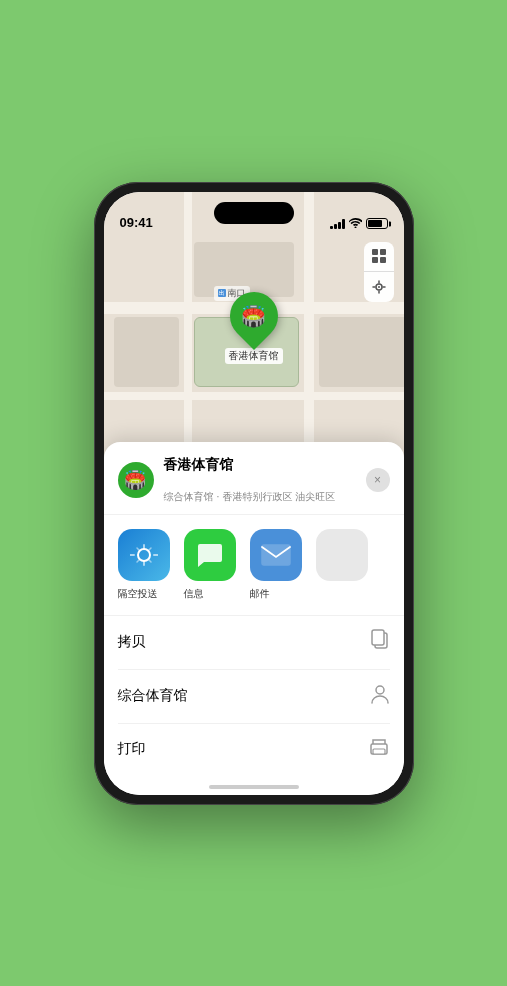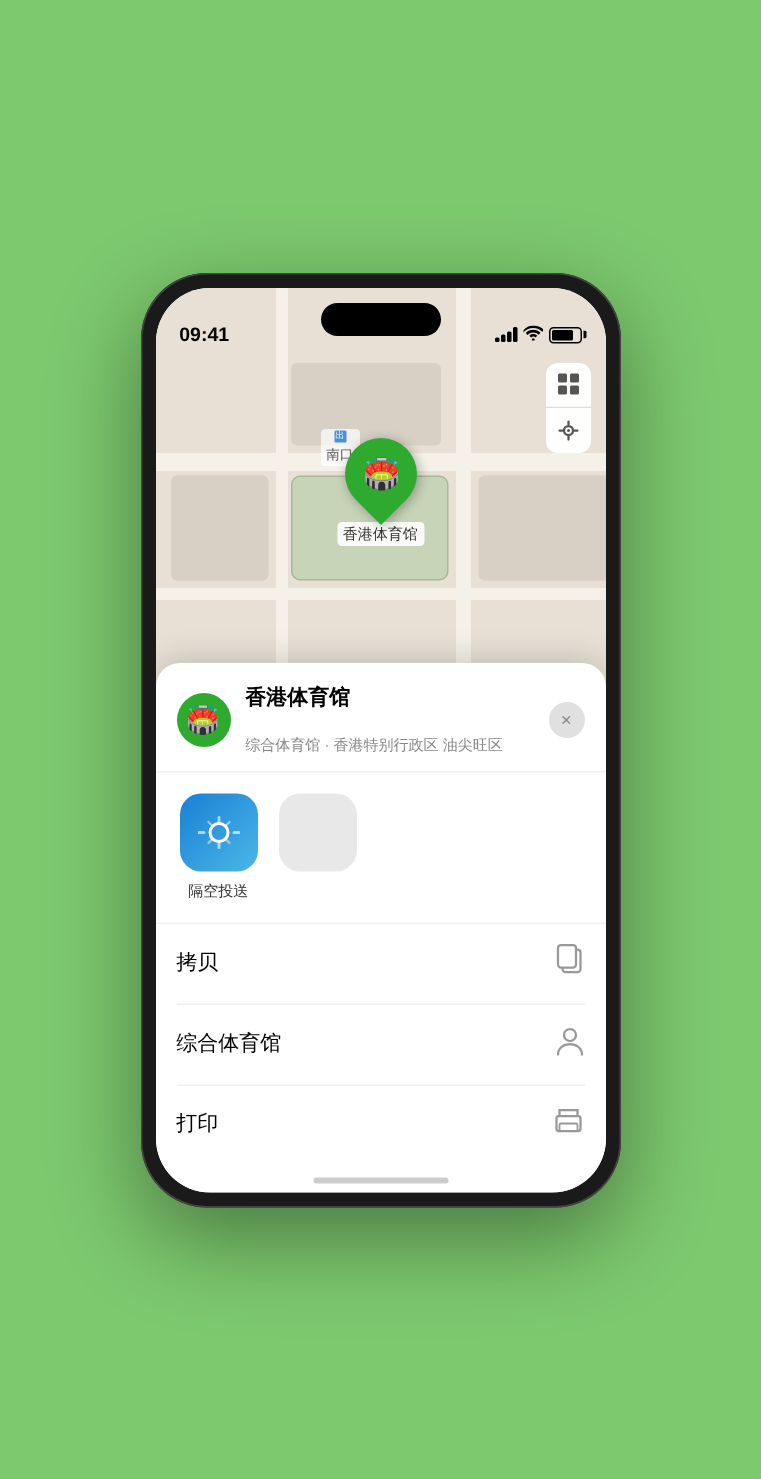--- a/index.html
+++ b/index.html
@@ -208,21 +208,20 @@
       top: 94px;
       left: 110px;
       font-size: 9px;
       color: #555;
       background: rgba(255,255,255,0.7);
       padding: 1px 4px;
       border-radius: 3px;
       display: flex;
       align-items: center;
       gap: 2px;
-      flex-direction: column;
     }
 
     .map-label-dot {
       width: 8px;
       height: 8px;
       background: #4a90d9;
       border-radius: 1px;
       font-size: 6px;
       color: #fff;
       display: flex;
@@ -376,21 +375,21 @@
       display: flex;
       padding: 14px 14px;
       gap: 10px;
       overflow-x: auto;
       border-bottom: 1px solid #f0f0f0;
     }
 
     .share-item {
       display: flex;
       flex-direction: column;
-      align-items: center;
+      align-items: flex-start;
       gap: 6px;
       min-width: 56px;
     }
 
     .share-icon {
       width: 52px;
       height: 52px;
       border-radius: 14px;
       display: flex;
       align-items: center;
@@ -553,21 +552,38 @@
           <div class="share-icon airdrop">
             <svg width="28" height="28" viewBox="0 0 28 28" fill="none">
               <circle cx="14" cy="14" r="6" stroke="white" stroke-width="2" fill="none"></circle>
               <path d="M14 8V4M14 24v-4M4 14H0M28 14h-4" stroke="white" stroke-width="2" stroke-linecap="round" opacity="0.6"></path>
               <path d="M7 7l2.5 2.5M18.5 18.5L21 21M7 21l2.5-2.5M18.5 9.5L21 7" stroke="white" stroke-width="1.5" stroke-linecap="round" opacity="0.5"></path>
             </svg>
           </div>
           <span class="share-label">隔空投送</span>
         </div>
 
-
+        <div class="share-item">
+          <div class="share-icon messages">
+            <svg width="28" height="26" viewBox="0 0 28 26" fill="none">
+              <path d="M4 2h20a2 2 0 012 2v14a2 2 0 01-2 2H8l-6 5V4a2 2 0 012-2z" fill="white" opacity="0.9"></path>
+            </svg>
+          </div>
+          <span class="share-label">信息</span>
+        </div>
+
+        <div class="share-item">
+          <div class="share-icon mail">
+            <svg width="30" height="22" viewBox="0 0 30 22" fill="none">
+              <rect x="1" y="1" width="28" height="20" rx="2" fill="white" opacity="0.2" stroke="white" stroke-width="1.5"></rect>
+              <path d="M1 3l14 10L29 3" stroke="white" stroke-width="1.8" stroke-linecap="round"></path>
+            </svg>
+          </div>
+          <span class="share-label">邮件</span>
+        </div>
 
 
         <div class="share-item">
           <div class="share-icon more">
             
           </div>
 
         </div>
 
       </div>

